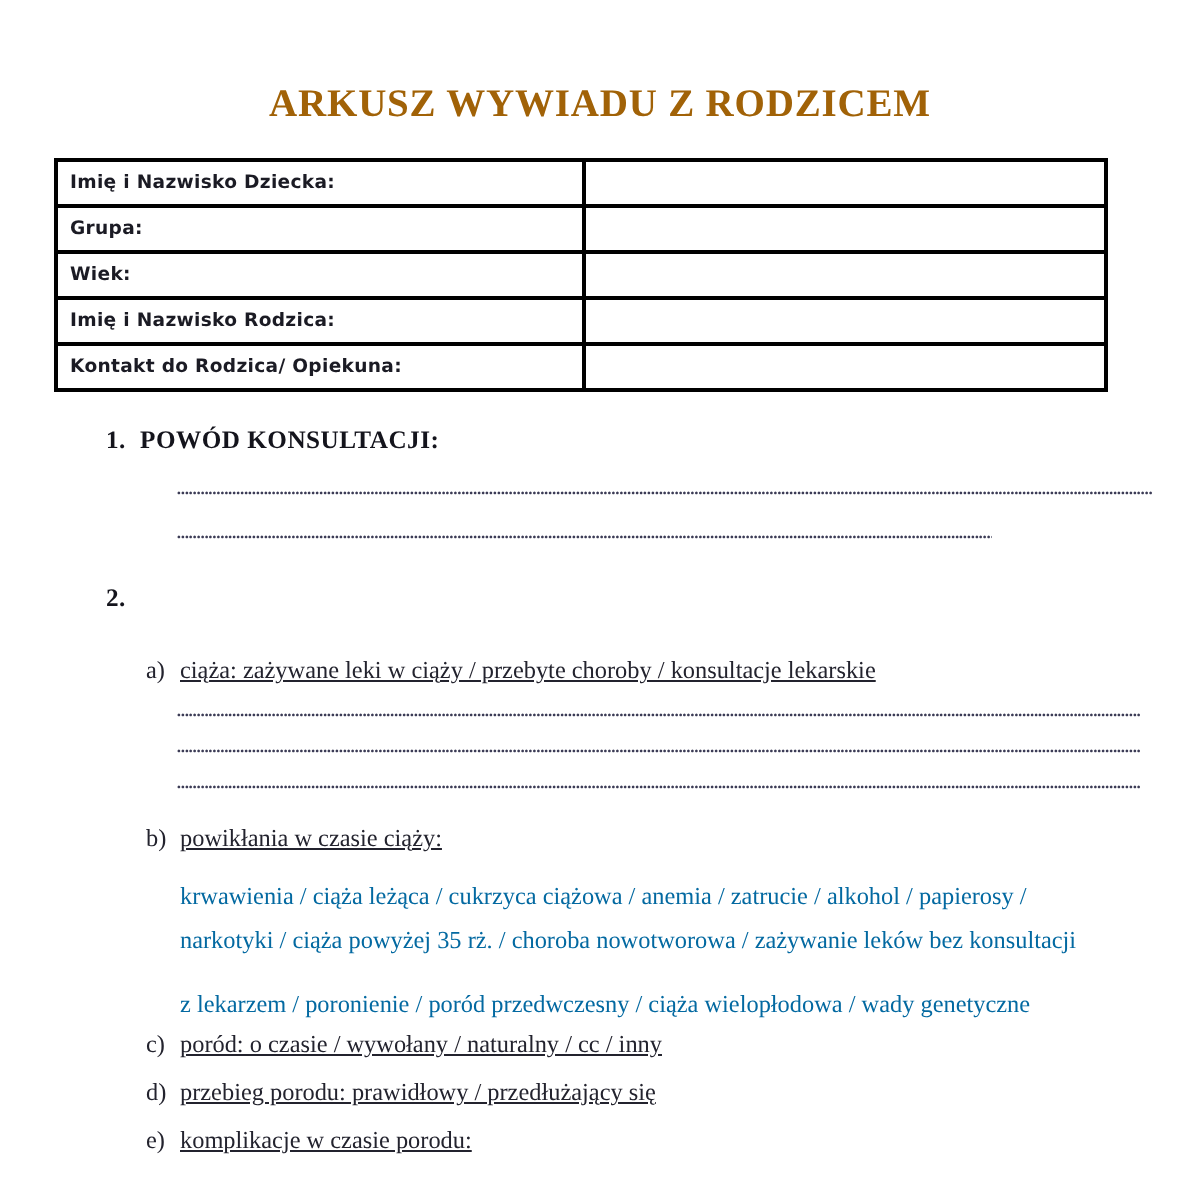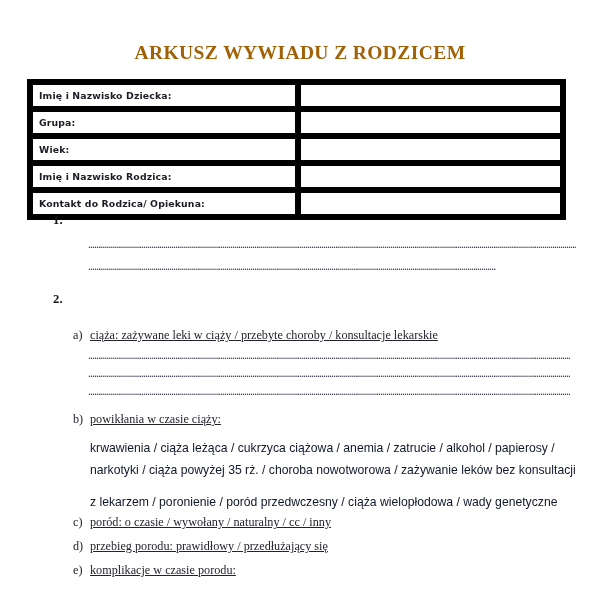--- a/index.html
+++ b/index.html
@@ -40,21 +40,21 @@
   
   .info-table {
     position: absolute;
     top: 79px;
     left: 27px;
     width: 509px;
     border-collapse: collapse;
     table-layout: fixed;
   }
   .info-table td {
-    border: 6px solid #000000;
+    border: 2px solid #000000;
     height: 21px;
     padding: 0 0 0 6px;
     vertical-align: middle;
   }
   .info-table td.label-cell {
     width: 256px;
     font-family: "DejaVu Sans", sans-serif;
     font-weight: bold;
     font-size: 9.3px;
     letter-spacing: 0.15px;
@@ -118,23 +118,23 @@
     flex: none;
   }
   .item-text {
     white-space: nowrap;
     text-decoration: underline;
   }
 
   .sub-line {
     position: absolute;
     left: 90px;
-    font-family: Liberation Sans, sans-serif;
+    font-family: Liberation Serif, serif;
     font-size: 12.2px;
-    color: #0f172a;
+    color: #0369a1;
     white-space: nowrap;
   }
 </style>
 </head>
 <body>
 
 <div class="page">
 
   <div class="doc-title">ARKUSZ WYWIADU Z RODZICEM</div>
 
@@ -159,20 +159,21 @@
       <tr>
         <td class="label-cell">Kontakt do Rodzica/ Opiekuna:</td>
         <td class="value-cell"></td>
       </tr>
     </tbody>
   </table>
 
   <div class="section" style="top: 213px;">
     <div class="section-heading">
       <span class="section-num">1.</span>
+      <span class="section-title">POWÓD KONSULTACJI:</span>
     </div>
   </div>
   <div class="dots" style="top: 239px; width: 488px;">............................................................................................................................................................................................................................................................</div>
   <div class="dots" style="top: 261px; width: 408px;">...............................................................................................................................................................................................................</div>
 
   <div class="section" style="top: 292px;">
     <div class="section-heading">
       <span class="section-num">2.</span>
     </div>
   </div>

